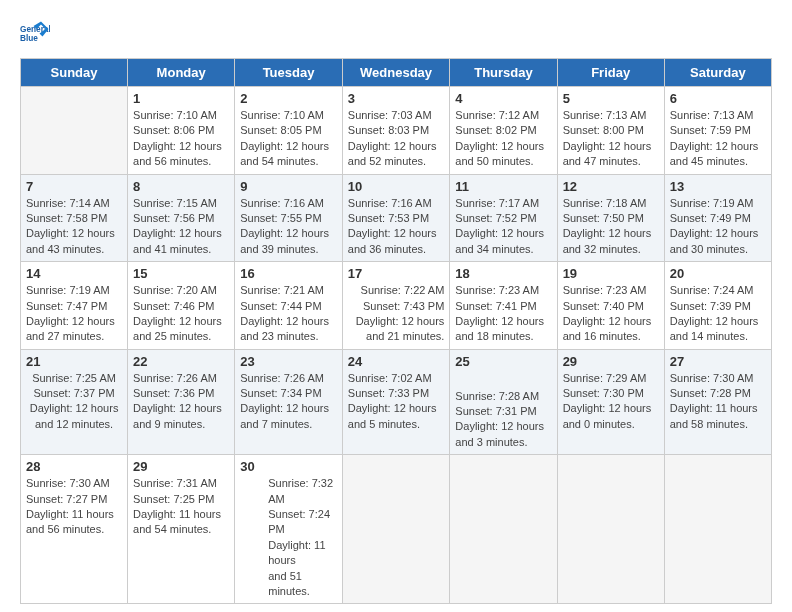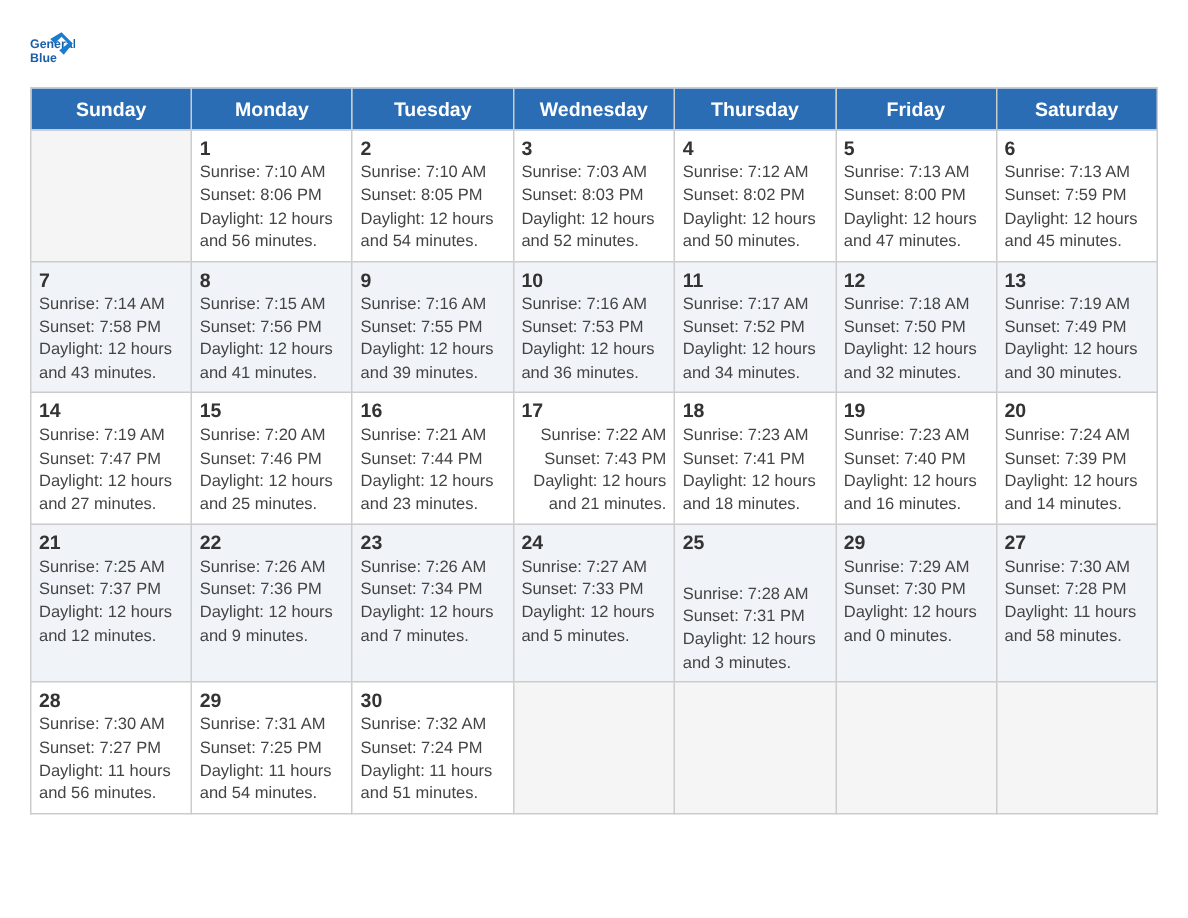--- a/index.html
+++ b/index.html
@@ -250,42 +250,42 @@
           <div class="day-number">20</div>
           <div class="day-info" style="white-space: pre-line;">Sunrise: 7:24 AM
 Sunset: 7:39 PM
 Daylight: 12 hours
 and 14 minutes.</div>
         </td>
       </tr>
       <tr class="row-alt">
         <td>
           <div class="day-number">21</div>
-          <div class="day-info" style="white-space: pre-line;">Sunrise: 7:25 AM
+          <div class="day-info" style="white-space: pre-line; text-align: center;">Sunrise: 7:25 AM
 Sunset: 7:37 PM
 Daylight: 12 hours
 and 12 minutes.</div>
         </td>
         <td>
           <div class="day-number">22</div>
           <div class="day-info" style="white-space: pre-line;">Sunrise: 7:26 AM
 Sunset: 7:36 PM
 Daylight: 12 hours
 and 9 minutes.</div>
         </td>
         <td>
           <div class="day-number">23</div>
           <div class="day-info" style="white-space: pre-line;">Sunrise: 7:26 AM
 Sunset: 7:34 PM
 Daylight: 12 hours
 and 7 minutes.</div>
         </td>
         <td>
           <div class="day-number">24</div>
-          <div class="day-info" style="white-space: pre-line;">Sunrise: 7:27 AM
+          <div class="day-info" style="white-space: pre-line;">Sunrise: 7:02 AM
 Sunset: 7:33 PM
 Daylight: 12 hours
 and 5 minutes.</div>
         </td>
         <td>
           <div class="day-number">25</div>
           <div class="day-info" style="white-space: pre-line; margin-top: 20px;">Sunrise: 7:28 AM
 Sunset: 7:31 PM
 Daylight: 12 hours
 and 3 minutes.</div>
@@ -315,21 +315,21 @@
         </td>
         <td>
           <div class="day-number">29</div>
           <div class="day-info" style="white-space: pre-line;">Sunrise: 7:31 AM
 Sunset: 7:25 PM
 Daylight: 11 hours
 and 54 minutes.</div>
         </td>
         <td>
           <div class="day-number">30</div>
-          <div class="day-info" style="white-space: pre-line;">Sunrise: 7:32 AM
+          <div class="day-info" style="white-space: pre-line; margin-left: 28px;">Sunrise: 7:32 AM
 Sunset: 7:24 PM
 Daylight: 11 hours
 and 51 minutes.</div>
         </td>
         <td class="empty"></td>
         <td class="empty"></td>
         <td class="empty"></td>
         <td class="empty"></td>
       </tr>
     </tbody>

